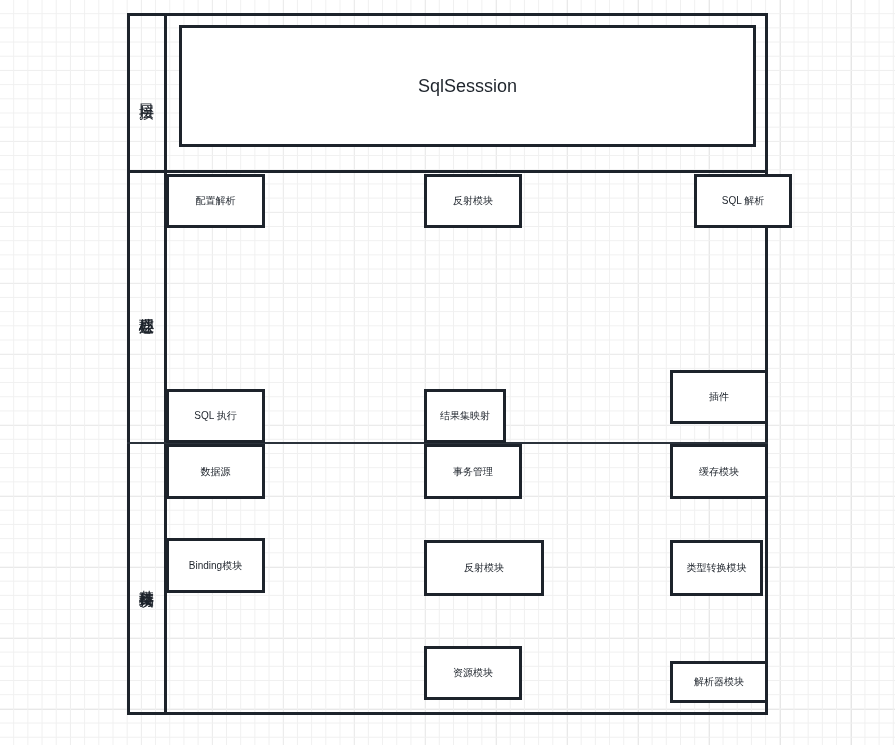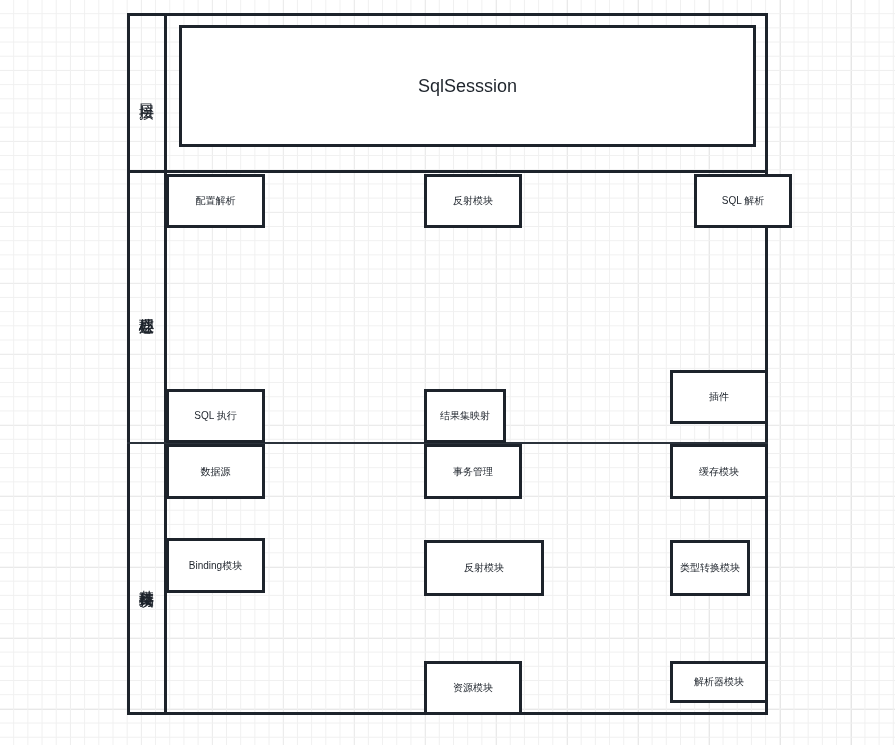--- a/index.html
+++ b/index.html
@@ -121,20 +121,20 @@
   <div class="node" style="left:166px; top:444px; width:99px; height:55px;">数据源</div>
 
   <div class="node" style="left:424px; top:444px; width:98px; height:55px;">事务管理</div>
 
   <div class="node" style="left:670px; top:444px; width:98px; height:55px;">缓存模块</div>
 
   <div class="node" style="left:166px; top:538px; width:99px; height:55px;">Binding模块</div>
 
   <div class="node" style="left:424px; top:540px; width:120px; height:56px;text-align:center;">反射模块</div>
 
-  <div class="node" style="left:670px; top:540px; width:80px; height:56px;">类型转换模块</div>
+  <div class="node" style="left:670px; top:540px; width:93px; height:56px;">类型转换模块</div>
 
 
-  <div class="node" style="left:424px; top:661px; width:98px; height:54px;">资源模块</div>
+  <div class="node" style="left:424px; top:646px; width:98px; height:54px;">资源模块</div>
 
   <div class="node" style="left:670px; top:661px; width:98px; height:42px;">解析器模块</div>
 
 </div>
 
 </body></html>

